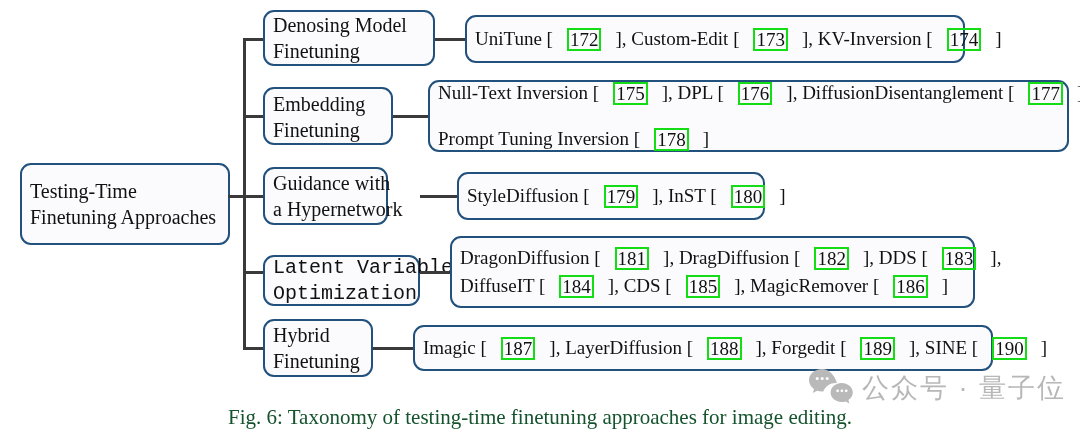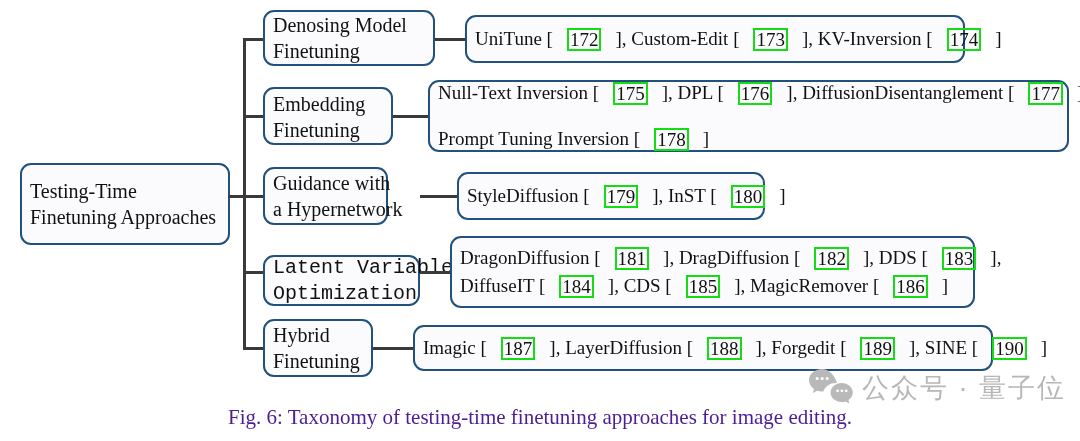--- a/index.html
+++ b/index.html
@@ -43,21 +43,21 @@
     padding:0 1px;
     margin:0 14px;
     line-height:1.0;
     vertical-align:-1px;
   }
   #caption{
     position:absolute;
     left:0;top:405px;width:1080px;
     text-align:center;
     font-size:21px;
-    color:#4c1d95;
+    color:#14532d;
   }
   #watermark{
     position:absolute;
     right:14px;top:368px;
     display:flex;
     align-items:flex-end;
     gap:8px;
     color:#b7b7b7;
     font-family:"Liberation Sans","DejaVu Sans",sans-serif;
     font-size:27px;

